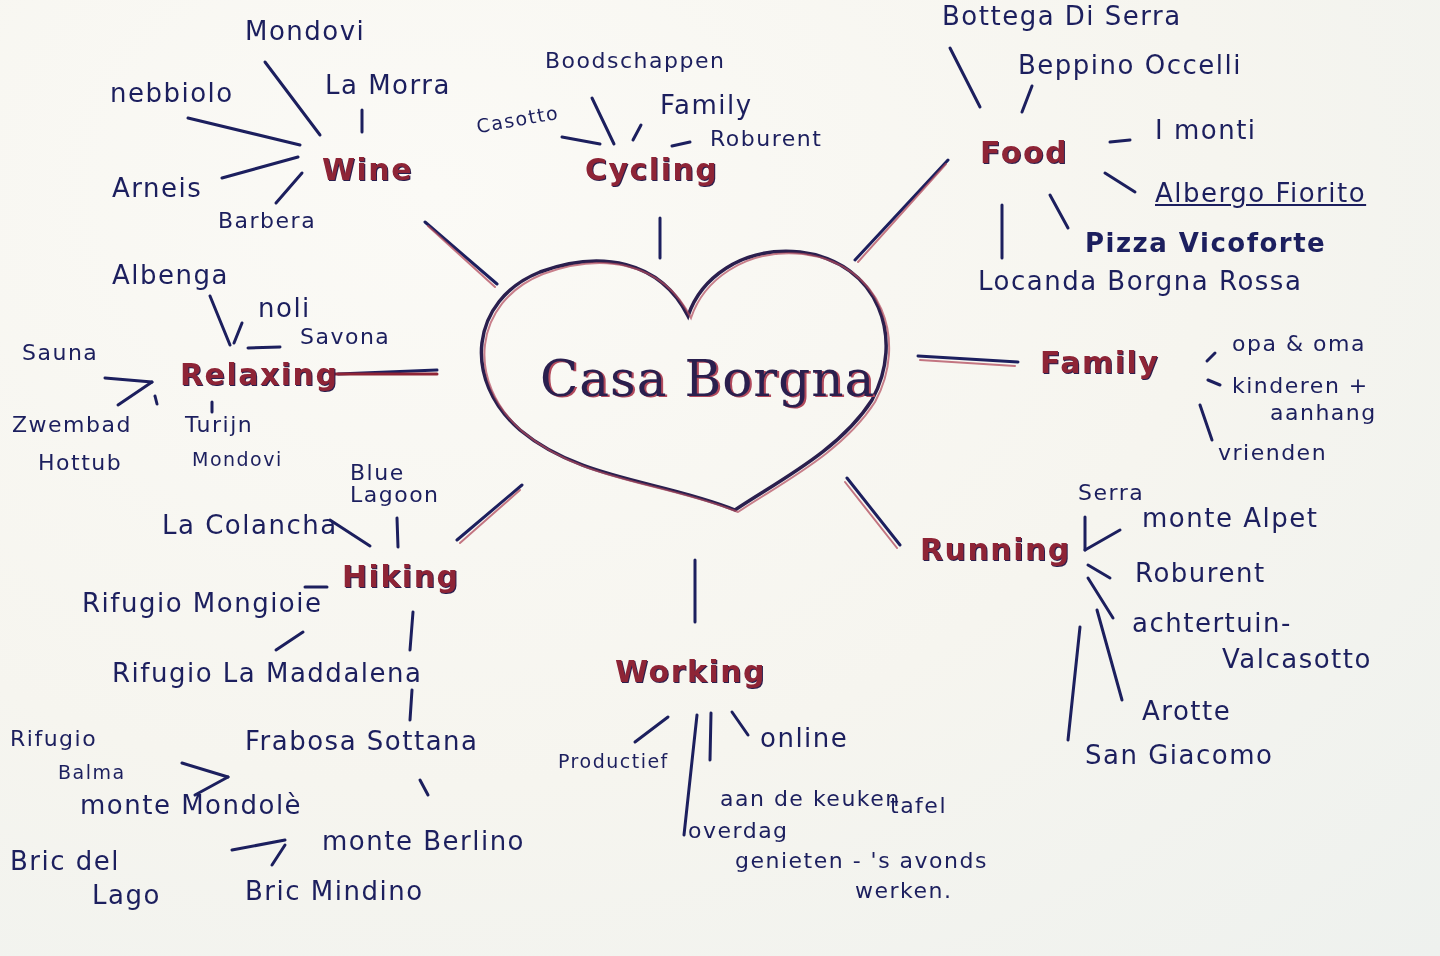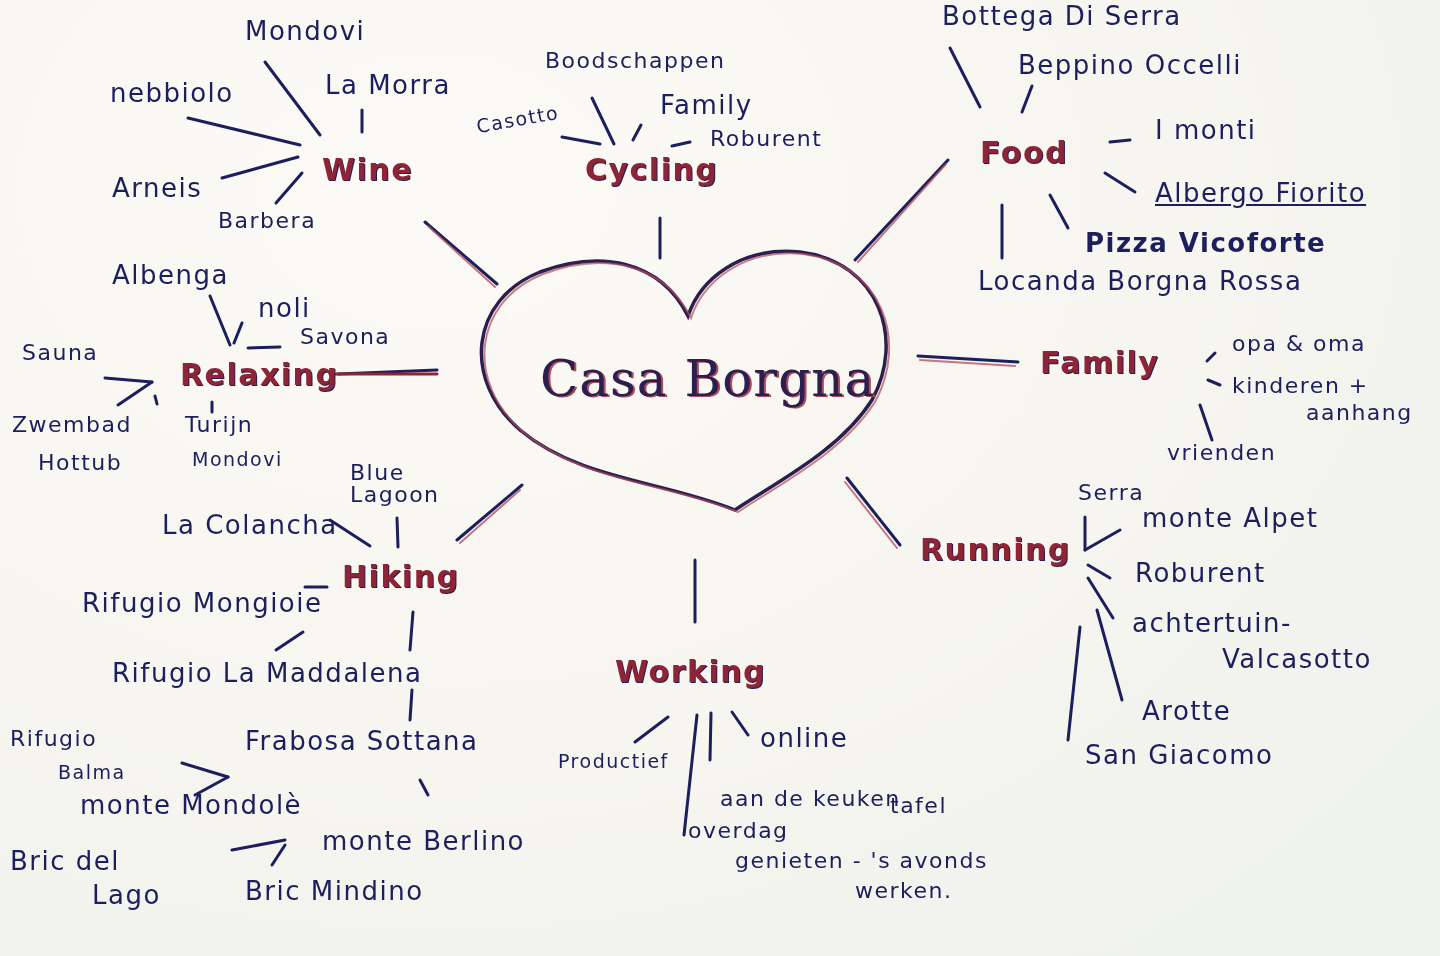--- a/index.html
+++ b/index.html
@@ -162,22 +162,22 @@
 <div class="t small" style="left:22px;top:342px;">Sauna</div>
 <div class="t small" style="left:12px;top:414px;">Zwembad</div>
 <div class="t small" style="left:185px;top:414px;">Turijn</div>
 <div class="t small" style="left:38px;top:452px;">Hottub</div>
 <div class="t xs" style="left:192px;top:450px;">Mondovi</div>
 <div class="t small" style="left:350px;top:462px;width:150px;white-space:normal;line-height:22px;">Blue Lagoon</div>
 
 <div class="cat" style="left:1040px;top:348px;">Family</div>
 <div class="t small" style="left:1232px;top:333px;">opa &amp; oma</div>
 <div class="t small" style="left:1232px;top:375px;">kinderen +</div>
-<div class="t small" style="left:1270px;top:402px;margin-left:36px;">aanhang</div>
-<div class="t small" style="left:1167px;top:442px;">vrienden</div>
+<div class="t small" style="left:1270px;top:402px;">aanhang</div>
+<div class="t small" style="left:1218px;top:442px;">vrienden</div>
 
 <div class="cat" style="left:342px;top:562px;">Hiking</div>
 <div class="t" style="left:162px;top:512px;">La Colancha</div>
 <div class="t" style="left:82px;top:590px;">Rifugio Mongioie</div>
 <div class="t" style="left:112px;top:660px;">Rifugio La Maddalena</div>
 <div class="t small" style="left:10px;top:728px;">Rifugio</div>
 <div class="t xs" style="left:58px;top:763px;">Balma</div>
 <div class="t" style="left:245px;top:728px;">Frabosa Sottana</div>
 <div class="t" style="left:80px;top:792px;">monte Mondolè</div>
 <div class="t" style="left:10px;top:848px;">Bric del</div>

